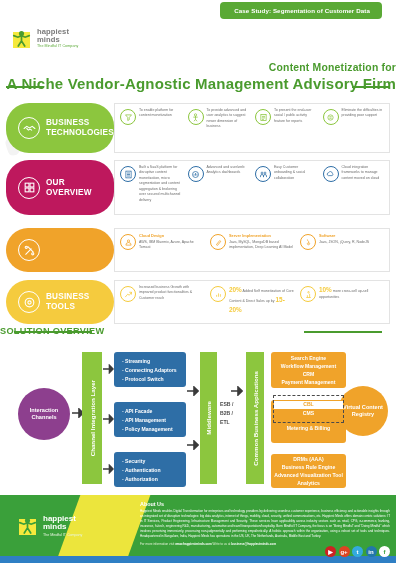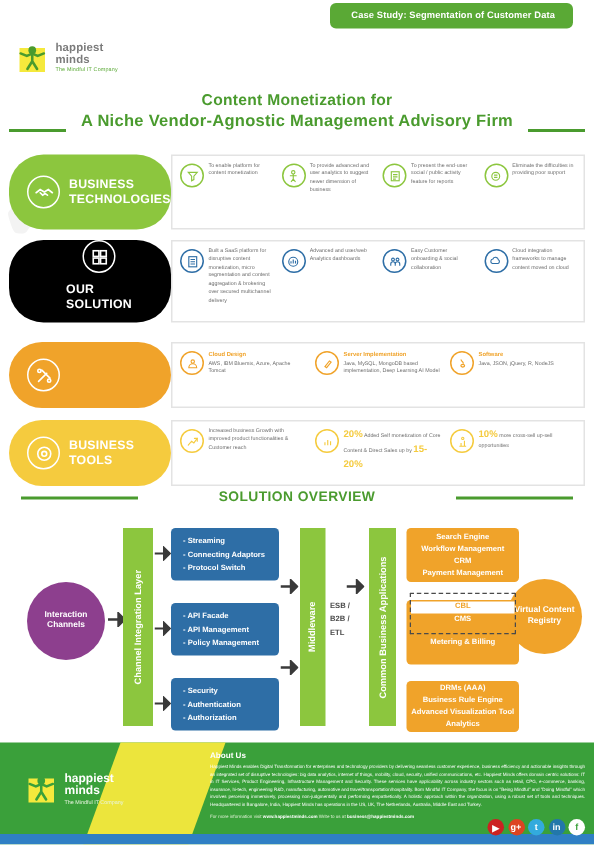--- a/index.html
+++ b/index.html
@@ -21,23 +21,23 @@
     white-space: nowrap;
   }
   .logo-wrap { position: absolute; left: 12px; top: 28px; display: flex; align-items: center; gap: 4px; }
   .logo-mark { width: 21px; height: 21px; position: relative; }
   .logo-sq { position:absolute; left:1px; top:4px; width:17px; height:16px; background:#f5e93c; }
   .logo-person { position:absolute; left:0; top:0; width:19px; height:20px; }
   .logo-txt { line-height: 1.05; }
   .logo-txt .l1, .logo-txt .l2 { font-size: 7.6px; color:#7b7b7b; font-weight:600; letter-spacing:.1px;}
   .logo-txt .l3 { font-size: 3.6px; color:#5aa935; letter-spacing:.1px; margin-top:1px;}
 
-  .title-block { position:absolute; left:0; right:0; top:62px; text-align:center; }
+  .title-block { position:absolute; left:0; right:0; top:62px; text-align:right; }
   .title-block .t1 { font-size: 10.4px; font-weight: bold; color:#4a9b2e; letter-spacing:.2px;}
-  .title-block .t2 { font-size: 11px; font-weight: bold; color:#4a9b2e; letter-spacing:.2px; margin-top:2px;}
+  .title-block .t2 { font-size: 15px; font-weight: bold; color:#4a9b2e; letter-spacing:.2px; margin-top:2px;}
   .title-rule-l, .title-rule-r {
     position:absolute; top:86px; height:1.5px; background:#4a9b2e; width:38px;
   }
   .title-rule-l { left: 6px; }
   .title-rule-r { right: 6px; }
 
   
   .row { position:absolute; left:6px; right:6px; display:flex; align-items:stretch; }
   .row-label {
     width: 108px; flex:0 0 108px;
@@ -55,37 +55,37 @@
   .cell-txt b { display:block; font-weight:bold; font-size:3.9px; margin-bottom:.5px;}
 
   
   .circ { width:16px; height:16px; border-radius:50%; border:1.1px solid currentColor; display:flex; align-items:center; justify-content:center;}
   .circ svg { width:9px; height:9px; }
 
   #row-req   { top:103px; height:50px; }
   #row-req .row-label { background:#8cc63e; }
   #row-req .cell-ico { color:#8cc63e; }
   #row-sol   { top:160px; height:55px; }
-  #row-sol .row-label { background:#000000;flex-direction:column; }
+  #row-sol .row-label { background:#be185d; }
   #row-sol .cell-ico { color:#2e6ea6; }
   #row-tools { top:228px; height:44px; }
   #row-tools .row-label { background:#f0a32a; }
   #row-tools .cell-ico { color:#f0a32a; }
   #row-tools .cell-txt b { color:#f0a32a; }
   #row-impact{ top:280px; height:44px; }
   #row-impact .row-label { background:#f5cb3e; }
   #row-impact .cell-ico { color:#f5cb3e; }
   .pct { color:#f5cb3e; font-weight:bold; font-size:6.4px; }
 
   .hdr-icon { width:22px; height:22px; border-radius:50%; border:1.3px solid #fff;
               display:flex; align-items:center; justify-content:center; flex:0 0 22px; }
   .hdr-icon svg { width:13px; height:13px; }
 
   
-  .so-title { position:absolute; left:0; right:0; top:326px; text-align:center;
+  .so-title { position:absolute; left:0; right:0; top:326px; text-align:left;
               font-size:9.2px; font-weight:bold; color:#4a9b2e; letter-spacing:.3px;}
   .so-rule-l, .so-rule-r { position:absolute; top:331px; height:1.5px; background:#4a9b2e; width:78px;}
   .so-rule-l { left:14px; } .so-rule-r { right:14px; }
 
   .diagram { position:absolute; left:6px; top:344px; width:384px; height:148px; }
 
   .d-circle {
     position:absolute; border-radius:50%; display:flex; align-items:center; justify-content:center;
     text-align:center; color:#fff; font-weight:bold; line-height:1.25;
   }
@@ -245,21 +245,21 @@
     <div class="hdr-icon">
       <svg viewBox="0 0 24 24" fill="none" stroke="#fff" stroke-width="2">
           <rect x="4" y="4" width="7" height="7"></rect>
           <rect x="13" y="4" width="7" height="7"></rect>
           <rect x="4" y="13" width="7" height="7"></rect>
           <rect x="13" y="13" width="7" height="7"></rect>
         </svg>
     </div>
     <div class="rl-txt">
       <div>OUR</div>
-      <div>SOLUTION</div>
+      <div>OVERVIEW</div>
     </div>
   </div>
   <div class="row-body">
     <div class="cell">
       <div class="cell-ico">
         <div class="circ">
             <svg viewBox="0 0 24 24" fill="none" stroke="currentColor" stroke-width="2">
               <rect x="5" y="3" width="14" height="18"></rect>
               <path d="M8 8 h8 M8 12 h8 M8 16 h8"></path>
             </svg>

